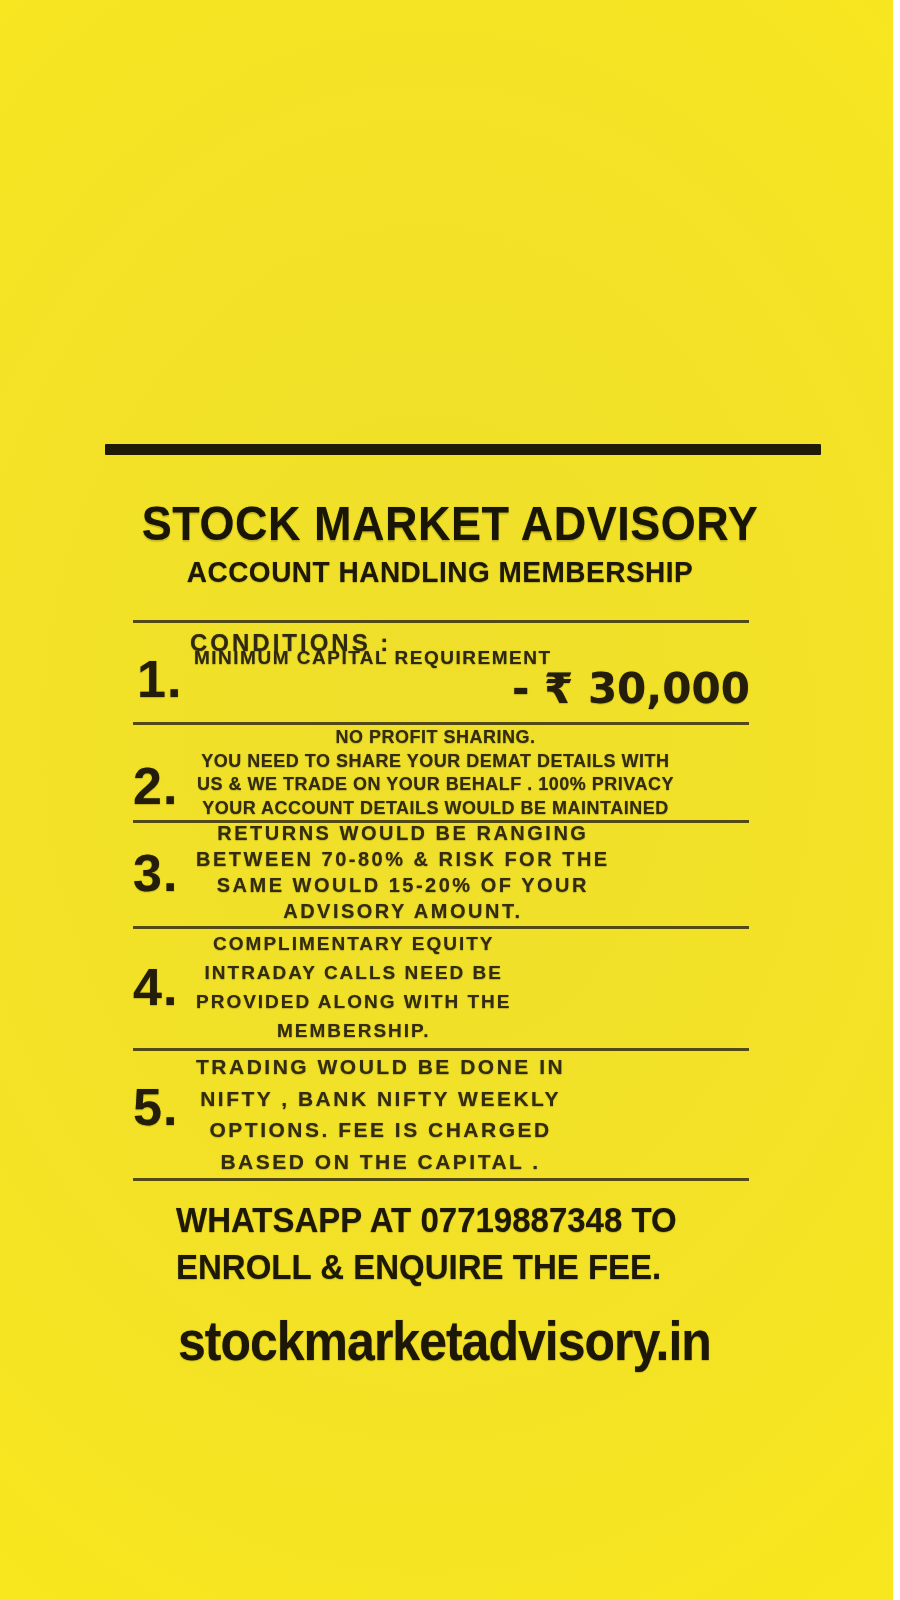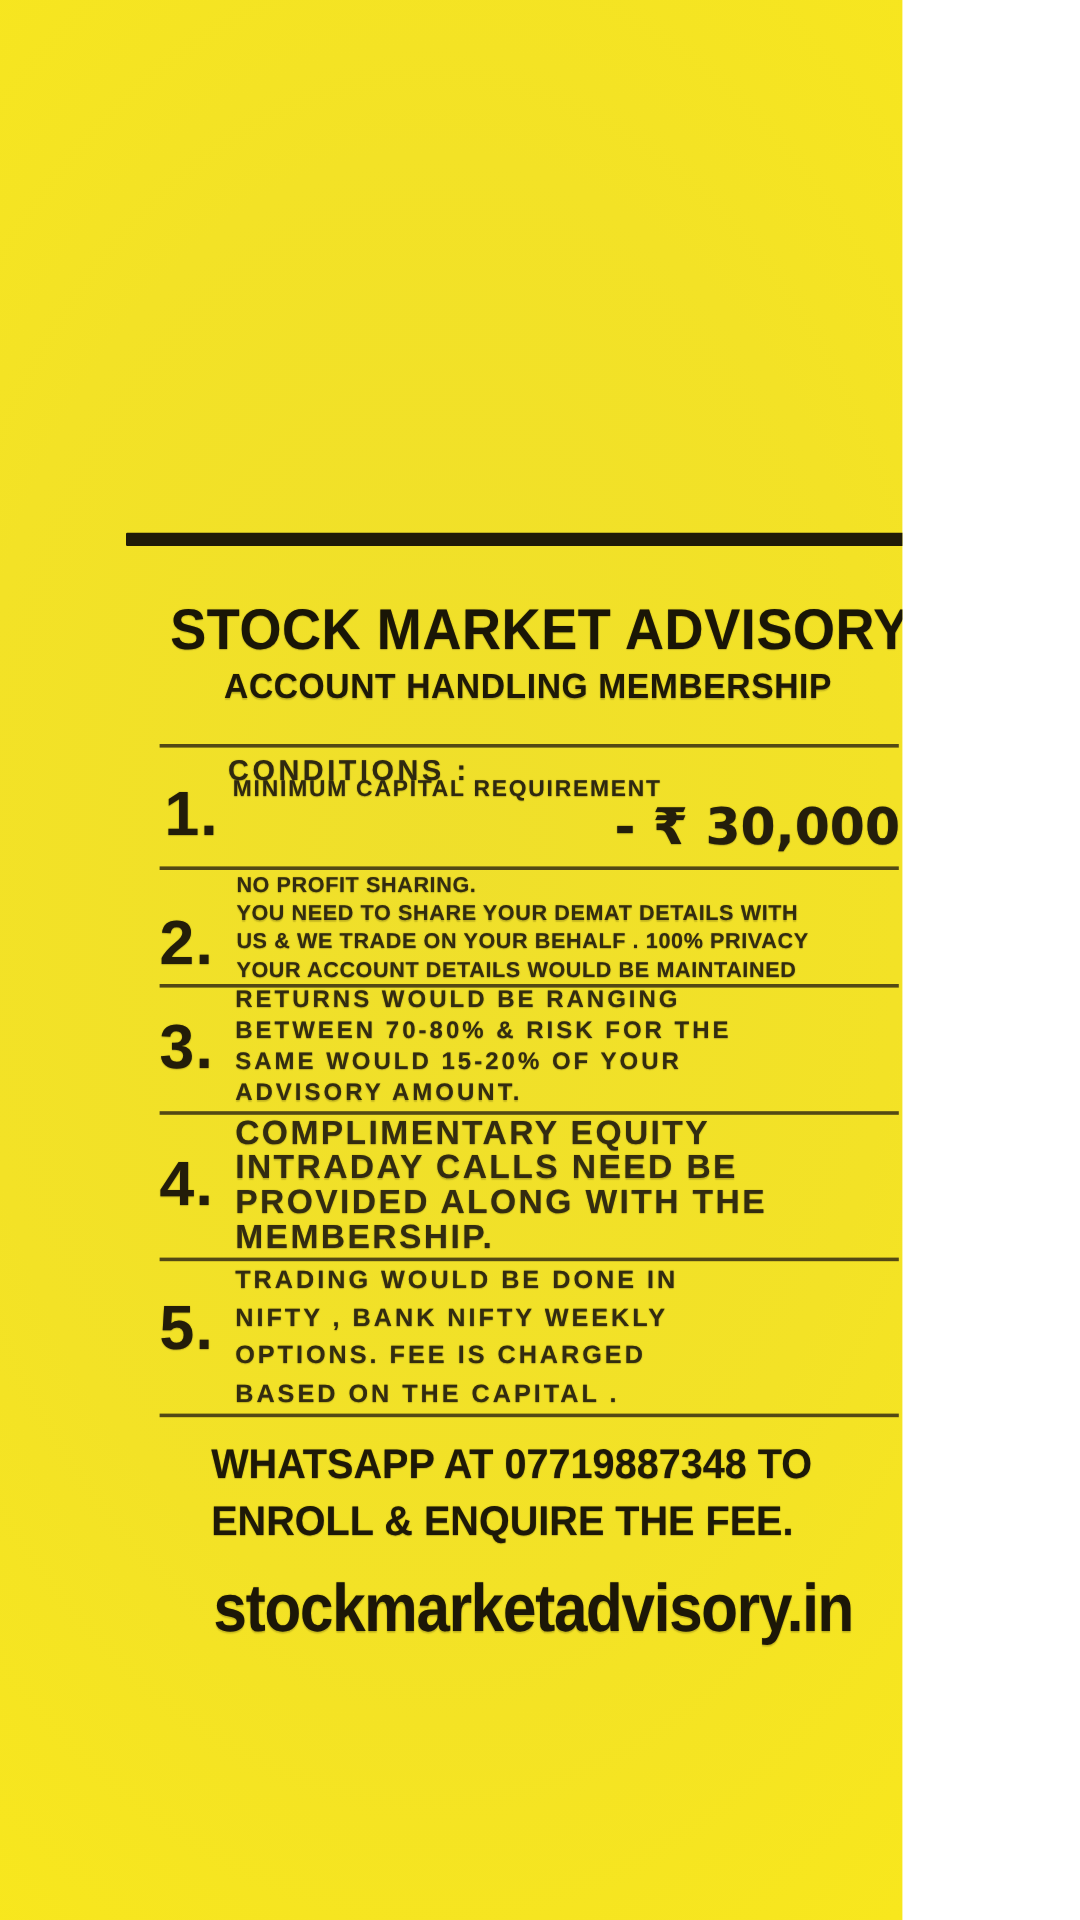--- a/index.html
+++ b/index.html
@@ -1,18 +1,18 @@
 <!DOCTYPE html>
 <html><head>
 <meta charset="utf-8">
 <style>
   html,body{margin:0;padding:0;}
   .canvas{
     position:relative;
-    width:752px;height:1600px;
+    width:893px;height:1600px;
     overflow:hidden;
     background:radial-gradient(ellipse 130% 95% at 48% 46%, #EFDF2B 0%, #F3E226 40%, #F9E81B 75%, #FCEE15 100%);
     font-family:"Liberation Sans", sans-serif;
     color:#332C10;
   }
   .abs{position:absolute;}
   .soft{text-shadow:0 0 1px rgba(46,40,12,0.45), 0 1px 1px rgba(46,40,12,0.18);}
   .top-rule{
     left:105px;top:444px;width:716px;height:11px;
     background:#201B07;border-radius:1px;
@@ -64,25 +64,25 @@
     font-size:19px;font-weight:bold;letter-spacing:1.5px;
     color:#2F2910;white-space:nowrap;
   }
   .item1-price{
     left:512px;top:664px;
     font-size:42px;font-weight:bold;letter-spacing:0px;
     color:#241E0B;
     font-family:"DejaVu Sans","Liberation Sans",sans-serif;
     white-space:nowrap;
   }
-  .lines-block{font-weight:bold;color:#332C10;white-space:nowrap;}
+  .lines-block{font-weight:bold;color:#332C10;white-space:nowrap;text-align:center;}
   .lines-block div{white-space:nowrap;}
   #block-2{left:197px;top:726px;font-size:18px;line-height:23.5px;letter-spacing:0.5px;}
   #block-3{left:196px;top:820px;font-size:20px;line-height:26px;letter-spacing:2.5px;}
-  #block-4{left:196px;top:929px;font-size:28px;line-height:29px;letter-spacing:2px;}
+  #block-4{left:196px;top:929px;font-size:19px;line-height:29px;letter-spacing:2px;}
   #block-5{left:196px;top:1051px;font-size:21px;line-height:31.5px;letter-spacing:2.5px;}
   .whatsapp-cta{
     left:176px;top:1196px;
     font-size:33px;font-weight:bold;line-height:45px;
     color:#1E1907;letter-spacing:0px;
     transform:scaleY(1.05);transform-origin:top left;
     white-space:nowrap;
   }
   .website-url{
     left:178px;top:1308px;

